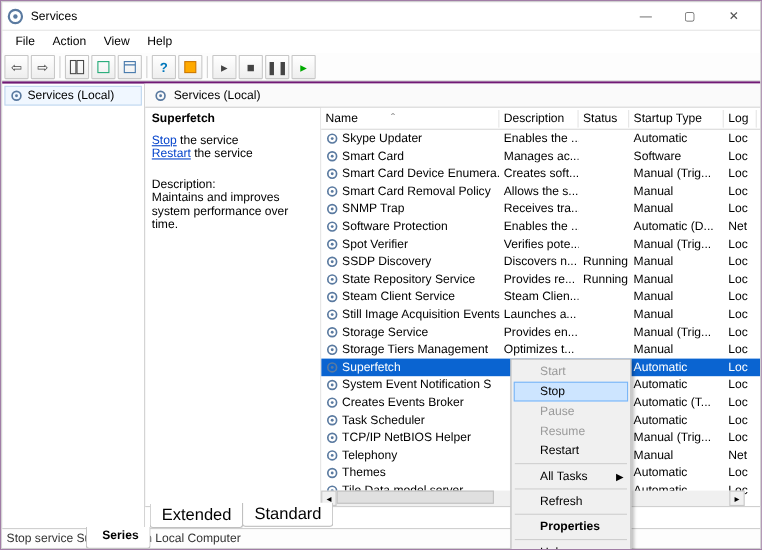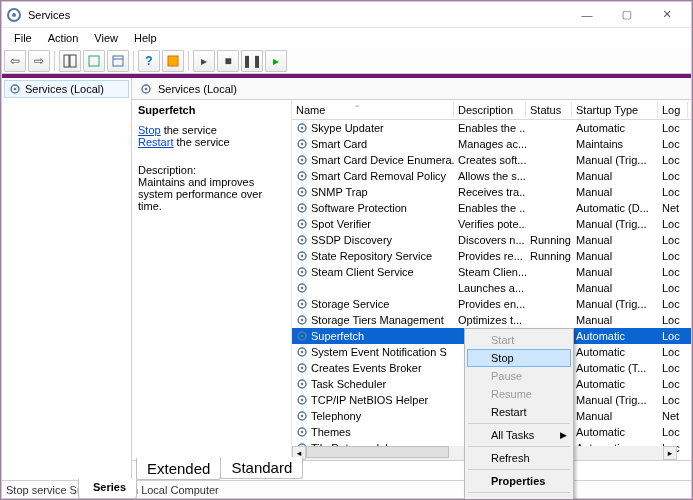--- a/index.html
+++ b/index.html
@@ -8,21 +8,21 @@
 .titlebar { height: 26px; display: flex; align-items: center; padding: 0 4px; border-bottom: 1px solid #e5e5e5; }
 .titlebar .icon { width: 16px; height: 16px; margin-right: 6px; }
 .titlebar .title { flex: 1; color: #000; }
 .winbtns { display: flex; }
 .winbtn { width: 40px; height: 20px; display: flex; align-items: center; justify-content: center; color: #555; }
 .menubar { height: 20px; display: flex; align-items: center; padding: 0 4px; }
 .menubar div { padding: 2px 8px; }
 .toolbar { height: 26px; display: flex; align-items: center; padding: 1px 2px; border-bottom: 1px solid #d0d0d0; gap: 2px; background:#fdfdfd;}
 .tbtn { width: 22px; height: 22px; border: 1px solid #c8c8c8; border-radius: 1px; display: flex; align-items: center; justify-content: center; background: linear-gradient(#fff,#eee); font-size: 12px; color:#444;}
 .tsep { width: 1px; height: 20px; background: #d0d0d0; margin: 0 2px; }
-.body { flex: 1; display: flex; border-top: 4px solid #701a75; min-height:0;}
+.body { flex: 1; display: flex; border-top: 2px solid #701a75; min-height:0;}
 .leftpane { width: 130px; border-right: 1px solid #d0d0d0; padding: 2px; }
 .lrow { display: flex; align-items: center; gap: 4px; padding: 2px 4px; border:1px solid #bfd6ef; background:#f0f7ff;}
 .rightpane { flex: 1; display: flex; flex-direction: column; min-width:0;}
 .rhead { height: 22px; display: flex; align-items: center; border-bottom: 1px solid #d0d0d0; padding-left: 8px; gap: 6px; background:#fafafa;}
 .rbody { flex: 1; display: flex; min-height:0;}
 .descpane { width: 160px; border-right: 1px solid #e5e5e5; padding: 4px 6px; }
 .descpane .svcname { font-weight: bold; margin-bottom: 8px; }
 .descpane a { color: #0645cc; text-decoration: underline; cursor: pointer; }
 .listpane { flex: 1; display: flex; flex-direction: column; min-width:0; position:relative;}
 .cols { display: flex; border-bottom: 1px solid #d9d9d9; height: 20px; align-items: center; background:#fff;}
@@ -171,21 +171,21 @@
               <div class="row">
                 <div class="cell c0">
                   <svg class="gi" viewBox="0 0 12 12">
                     <circle cx="6" cy="6" r="4" fill="none" stroke="#5a7aa0" stroke-width="1.5"></circle>
                     <circle cx="6" cy="6" r="1.3" fill="#5a7aa0"></circle>
                   </svg>
                   <span>Smart Card</span>
                 </div>
                 <div class="cell c1">Manages ac...</div>
                 <div class="cell c2"></div>
-                <div class="cell c3">Maintains</div>
+                <div class="cell c3">Software</div>
                 <div class="cell c4">Loc</div>
               </div>
               <div class="row">
                 <div class="cell c0">
                   <svg class="gi" viewBox="0 0 12 12">
                     <circle cx="6" cy="6" r="4" fill="none" stroke="#5a7aa0" stroke-width="1.5"></circle>
                     <circle cx="6" cy="6" r="1.3" fill="#5a7aa0"></circle>
                   </svg>
                   <span>Smart Card Device Enumera...</span>
                 </div>
@@ -284,20 +284,21 @@
                 <div class="cell c2"></div>
                 <div class="cell c3">Manual</div>
                 <div class="cell c4">Loc</div>
               </div>
               <div class="row">
                 <div class="cell c0">
                   <svg class="gi" viewBox="0 0 12 12">
                     <circle cx="6" cy="6" r="4" fill="none" stroke="#5a7aa0" stroke-width="1.5"></circle>
                     <circle cx="6" cy="6" r="1.3" fill="#5a7aa0"></circle>
                   </svg>
+                  <span>Still Image Acquisition Events</span>
                 </div>
                 <div class="cell c1">Launches a...</div>
                 <div class="cell c2"></div>
                 <div class="cell c3">Manual</div>
                 <div class="cell c4">Loc</div>
               </div>
               <div class="row">
                 <div class="cell c0">
                   <svg class="gi" viewBox="0 0 12 12">
                     <circle cx="6" cy="6" r="4" fill="none" stroke="#5a7aa0" stroke-width="1.5"></circle>

